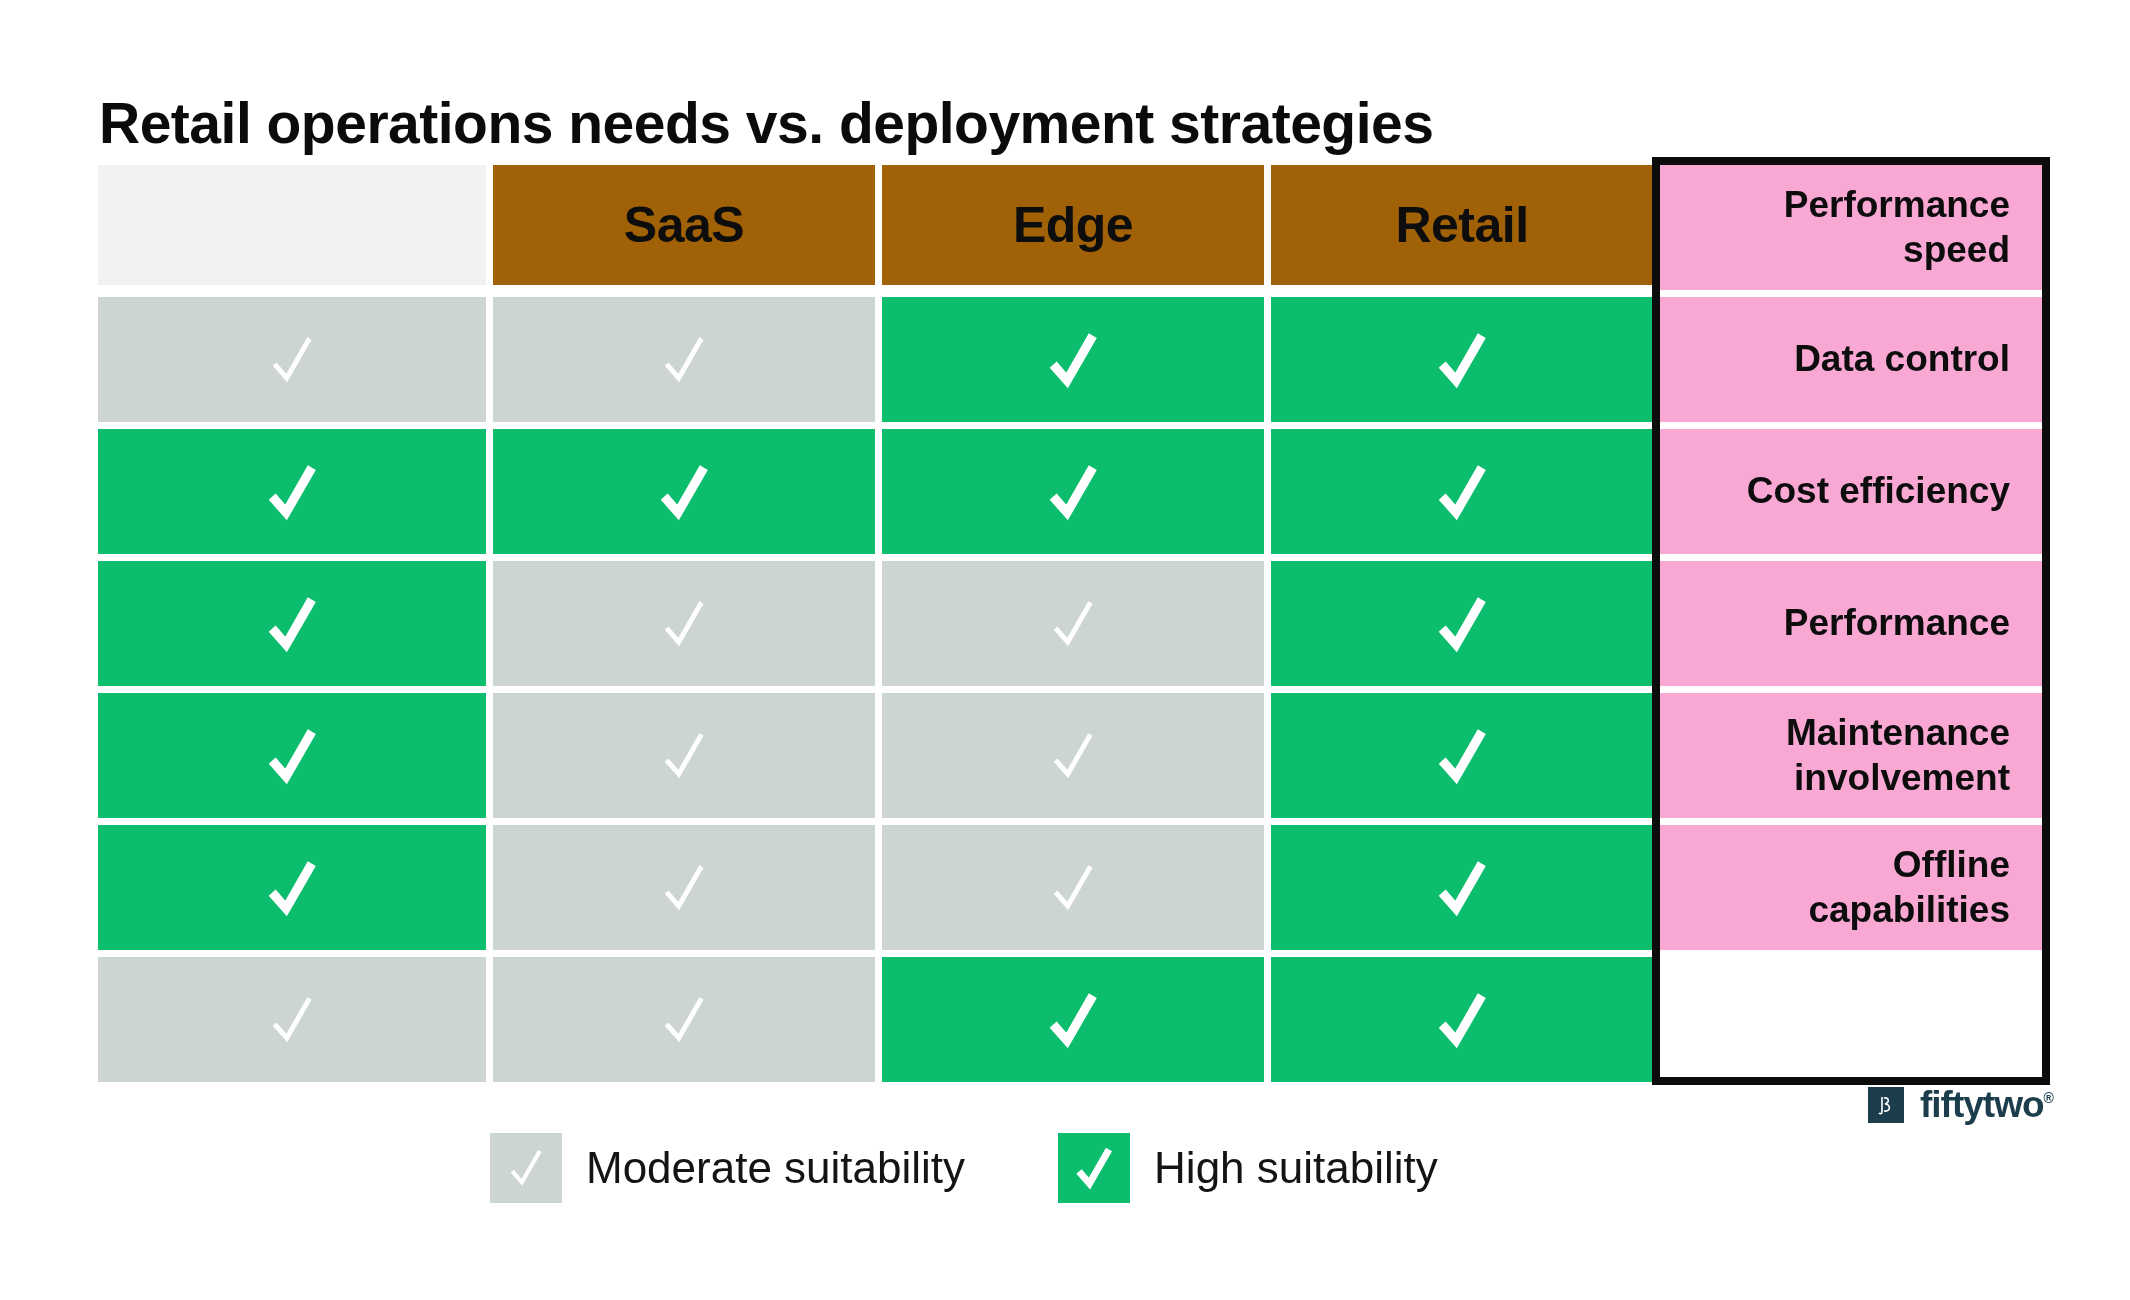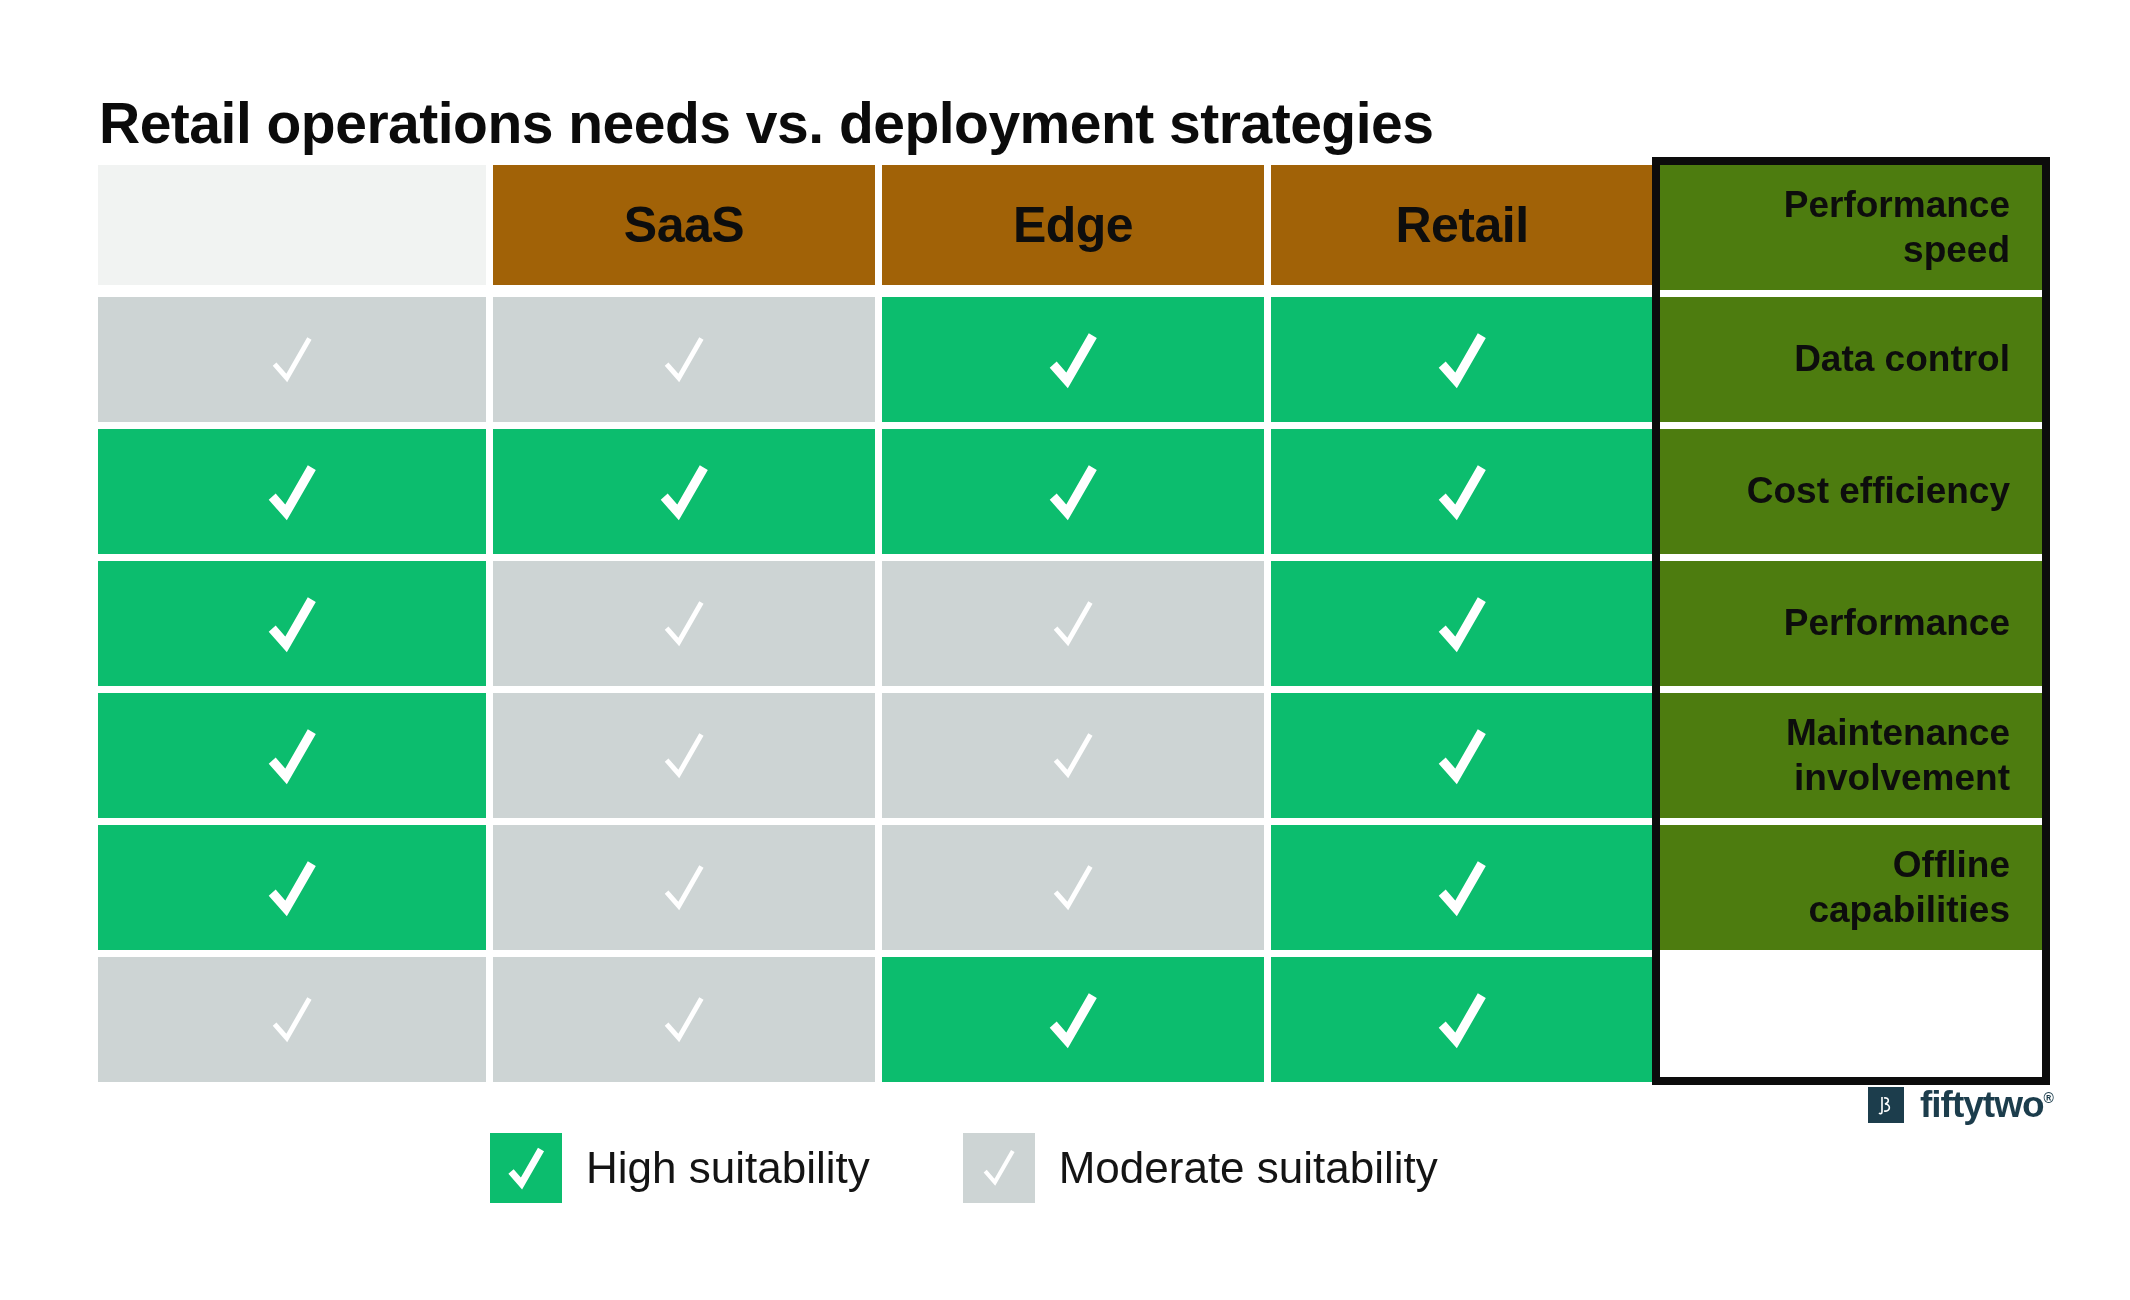--- a/index.html
+++ b/index.html
@@ -17,21 +17,21 @@
     grid-template-columns:388px 382px 382px 382px 382px;
     gap:7px;
   }
   .corner { height:120px; background:#f1f3f2; }
   .col-head {
     height:120px; background:#a16207;
     display:flex; align-items:center; justify-content:center;
     font-size:50px; font-weight:bold; color:#0d0d0d; letter-spacing:-0.5px;
   }
   .row-label {
-    height:125px; background:#4d7c0f;
+    height:125px; background:#f9a8d4;
     display:flex; align-items:center; justify-content:flex-end;
     text-align:right; font-size:37px; font-weight:bold; color:#0d0d0d;
     line-height:1.2; padding:0 32px 0 56px; box-sizing:border-box;
   }
   .cell { height:125px; display:flex; align-items:center; justify-content:center; }
   .cell.high { background:#0cbd6e; }
   .cell.moderate { background:#cdd4d4; }
   .hybrid-frame {
     position:absolute; left:1554px; top:-8px; width:398px; height:928px;
     border:8px solid #0c0c0c; box-sizing:border-box; pointer-events:none;
@@ -198,35 +198,35 @@
       </div>
       <div class="cell high">
         <svg width="66" height="66" viewBox="0 0 100 100">
           <path d="M20 57 L41 81 L80 13" fill="none" stroke="#ffffff" stroke-width="14"></path>
         </svg>
       </div>
     </div>
 
   <div class="legend">
     <div class="legend-item">
+      <div class="swatch moderate">
+          <svg width="46" height="46" viewBox="0 0 100 100">
+            <path d="M20 57 L41 81 L80 13" fill="none" stroke="#ffffff" stroke-width="9"></path>
+          </svg>
+        </div>
+      <div class="legend-label">Moderate suitability</div>
+    </div>
+    <div class="legend-item">
       <div class="swatch high">
           <svg width="50" height="50" viewBox="0 0 100 100">
             <path d="M20 57 L41 81 L80 13" fill="none" stroke="#ffffff" stroke-width="14"></path>
           </svg>
         </div>
       <div class="legend-label">High suitability</div>
     </div>
-    <div class="legend-item">
-      <div class="swatch moderate">
-          <svg width="46" height="46" viewBox="0 0 100 100">
-            <path d="M20 57 L41 81 L80 13" fill="none" stroke="#ffffff" stroke-width="9"></path>
-          </svg>
-        </div>
-      <div class="legend-label">Moderate suitability</div>
-    </div>
   </div>
 
   <div class="logo">
     <div class="logo-mark">
       <svg width="24" height="24" viewBox="0 0 24 24">
         <path d="M8 4 v15 c0 2 -2 2 -3 1" fill="none" stroke="#ffffff" stroke-width="1.6"></path>
         <path d="M10 5 c5 -1 6 4 1 6 c6 0 6 8 -1 7" fill="none" stroke="#ffffff" stroke-width="1.6"></path>
       </svg>
     </div>
     <div class="logo-text">

